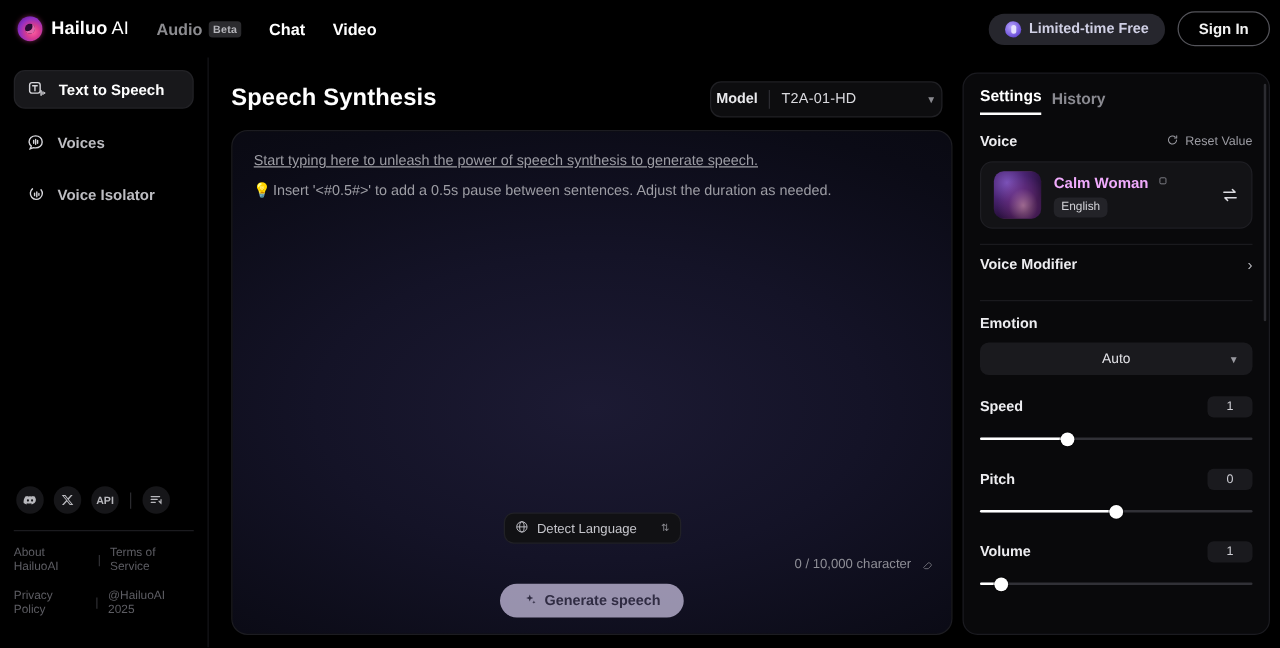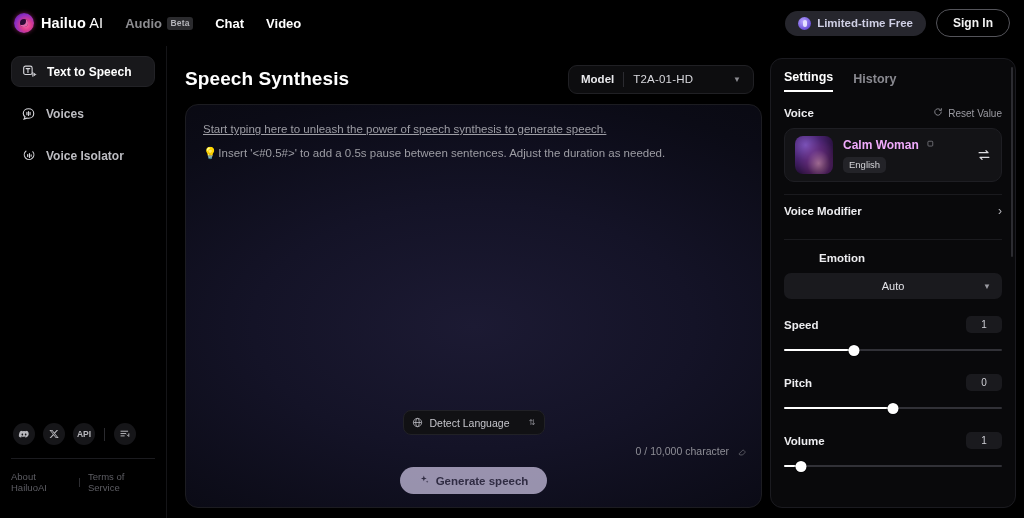--- a/index.html
+++ b/index.html
@@ -8,21 +8,21 @@
     background: #000;
     font-family: "Liberation Sans", sans-serif;
     overflow: hidden;
   }
   .app { position: relative; width: 1024px; height: 518px; background: #000; display: flex; flex-direction: column; }
 
   
   .topbar {
     height: 46px; flex: 0 0 46px;
     display: flex; align-items: center;
-    padding: 0 14px 0 14px;
+    padding: 0 8px 0 14px;
     background: #000;
     position: relative;
   }
   .brand { display: flex; align-items: center; gap: 7px; margin-right: 22px; }
   .brand-logo {
     width: 20px; height: 20px; border-radius: 50%;
     background: radial-gradient(circle at 62% 62%, #ff5fa2 0%, #d93b8f 30%, #8e2ec4 62%, #4a1470 100%);
     position: relative; overflow: hidden;
     box-shadow: 0 0 4px rgba(230,60,150,.5);
   }
@@ -98,21 +98,21 @@
   .legal .divx { width: 1px; height: 9px; background: #2d2d31; margin: 0 8px; }
 
   
   .main { flex: 1; min-width: 0; display: flex; flex-direction: column; padding: 12px 8px 10px 18px; }
   .main-head { display: flex; align-items: center; height: 42px; flex: 0 0 42px; }
   .page-title { color: #fff; font-size: 19px; font-weight: 700; letter-spacing: .1px; }
   .model-box {
     margin-left: auto; margin-right: 8px;
     display: flex; align-items: center;
     background: #0d0d0f; border: 1px solid #202024; border-radius: 9px;
-    height: 29px; width: 186px; padding: 0 12px;
+    height: 29px; width: 186px; padding: 0 4px;
     cursor: pointer;
   }
   .model-label { color: #e9e9ec; font-size: 11.5px; font-weight: 700; }
   .model-divider { width: 1px; height: 15px; background: #2b2b30; margin: 0 9px; }
   .model-value { color: #d9d9de; font-size: 11.5px; font-weight: 400; letter-spacing: .2px; }
   .caret { margin-left: auto; color: #8a8a90; font-size: 8px; }
 
   .editor {
     flex: 1; min-height: 0; position: relative; margin-top: 4px;
     border: 1px solid #1c1c21; border-radius: 13px;
@@ -149,21 +149,21 @@
   
   .settings {
     width: 246px; flex: 0 0 246px;
     margin: 12px 8px 10px 0;
     border: 1px solid #1b1b20; border-radius: 12px;
     background: #09090b;
     padding: 11px 13px 0 13px;
     position: relative;
     display: flex; flex-direction: column;
   }
-  .set-tabs { display: flex; align-items: flex-end; gap: 20px; }
+  .set-tabs { display: flex; align-items: flex-end; gap: 8px; }
   .set-tab { color: #8a8a91; font-size: 12.5px; font-weight: 700; padding-bottom: 6px; cursor: pointer; }
   .set-tab.active { color: #fff; border-bottom: 2px solid #fff; }
   .set-row-head { display: flex; align-items: center; margin-top: 15px; }
   .set-label { color: #ededf0; font-size: 11.5px; font-weight: 700; }
   .reset { margin-left: auto; display: flex; align-items: center; gap: 5px; color: #9b9ba2; font-size: 10px; cursor: pointer; }
 
   .voice-card {
     margin-top: 9px;
     background: #131316; border: 1px solid #1e1e23; border-radius: 10px;
     height: 54px; display: flex; align-items: center; padding: 0 10px; gap: 10px;
@@ -312,20 +312,25 @@
               <path d="M11 9.3l2 2 .1-3.6"></path>
             </svg>
           </div>
         </div>
         <div class="side-sep"></div>
         <div class="legal">
           <div class="legal-row">
             <a>About HailuoAI</a>
             <span class="divx"></span>
             <a>Terms of Service</a>
+          </div>
+          <div class="legal-row">
+            <a>Privacy Policy</a>
+            <span class="divx"></span>
+            <a>@HailuoAI 2025</a>
           </div>
         </div>
       </div>
     </div>
 
     <div class="main">
       <div class="main-head">
         <div class="page-title">Speech Synthesis</div>
         <div class="model-box">
           <span class="model-label">Model</span>
@@ -420,21 +425,21 @@
 
       <div class="panel-div"></div>
 
       <div class="mod-row">
         <span class="mod-label">Voice Modifier</span>
         <span class="chev">›</span>
       </div>
 
       <div class="panel-div"></div>
 
-      <div class="emotion-label" style="margin-top:12px;margin-left:35px;">Emotion</div>
+      <div class="emotion-label" style="margin-top:12px;">Emotion</div>
       <div class="emotion-select">
         <span class="val">Auto</span>
         <span class="car">▼</span>
       </div>
 
       <div class="slider-block">
         <div class="slider-head">
           <span class="slider-name">Speed</span>
           <span class="slider-val">1</span>
         </div>

